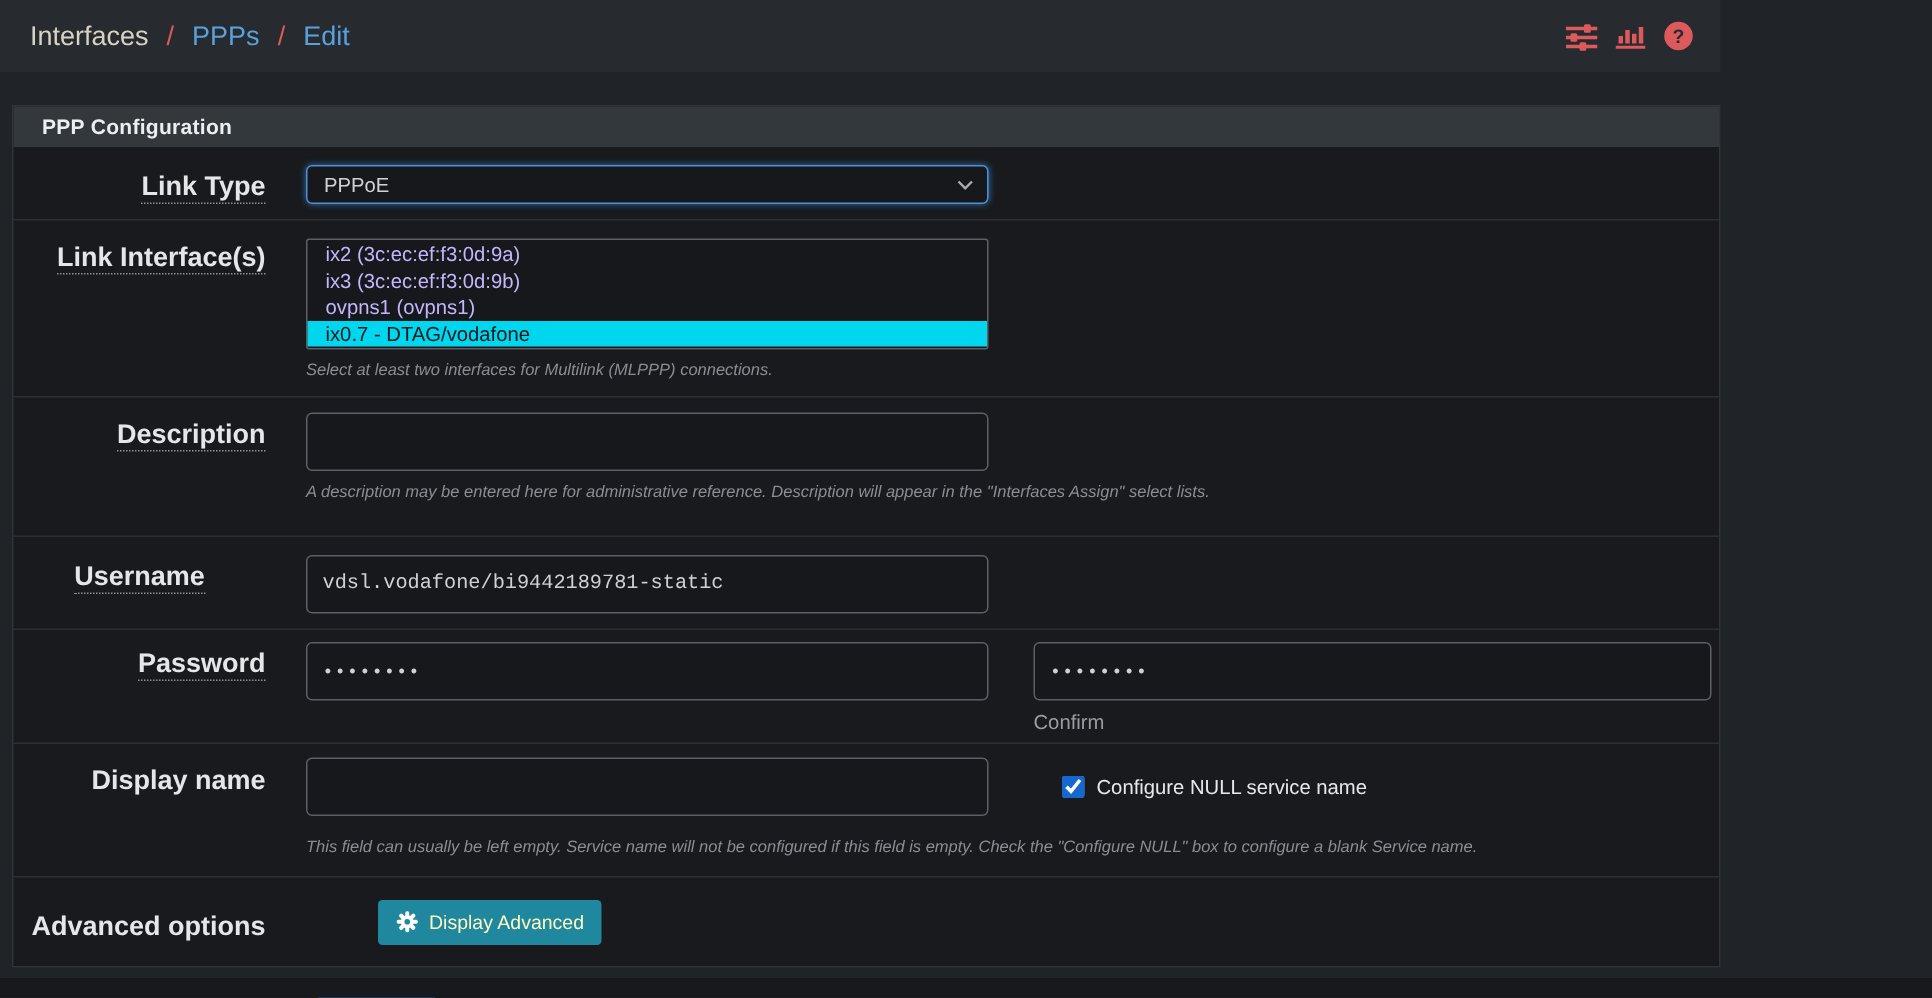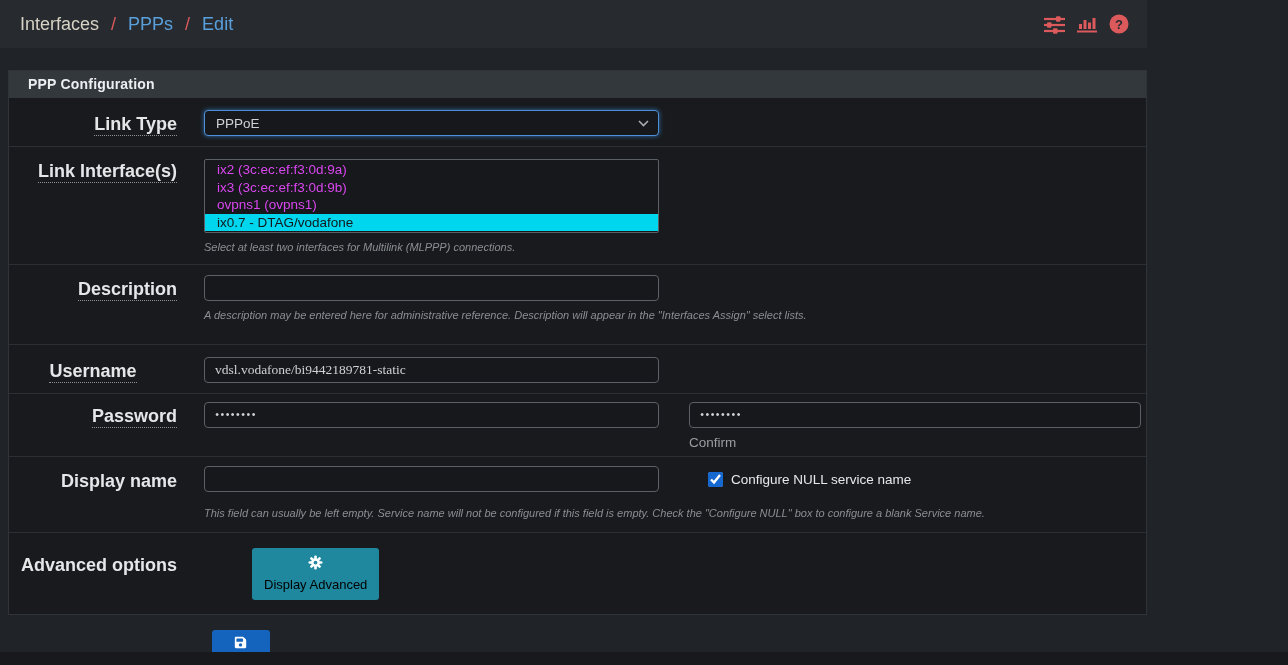--- a/index.html
+++ b/index.html
@@ -62,45 +62,45 @@
     display:flex; align-items:center; justify-content:space-between;
     padding:0 9px 0 11px; cursor:pointer;
   }
   .select-box .val { color:#cfd2d4; font-size:13.5px; }
 
   
   .listbox {
     width:455px; background:#16181b; border:1px solid #5b6066; border-radius:2px;
     padding:1px 0; cursor:pointer;
   }
-  .listbox .option { font-size:13.5px; color:#d946ef; line-height:17.5px; padding:0 2px 0 12px; white-space:nowrap; }
+  .listbox .option { font-size:13.5px; color:#c4b5fd; line-height:17.5px; padding:0 2px 0 12px; white-space:nowrap; }
   .listbox .option.selected { background:#00d7ef; color:#13161a; }
 
   
   .text-input {
-    width:455px; height:26px; background:#16181b; color:#cfd2d4;
+    width:455px; height:39px; background:#16181b; color:#cfd2d4;
     border:1px solid #5b6066; border-radius:4px; padding:0 10px;
-    font-family:Liberation Serif, serif; font-size:13.5px; outline:none;
+    font-family:Liberation Mono, monospace; font-size:13.5px; outline:none;
   }
   .text-input.pw { letter-spacing:1px; font-size:12px; }
 
   .pw-fields { display:flex; gap:30px; }
   .pw-confirm-input { width:452px; }
   .confirm-label { margin-top:7px; font-size:13.5px; color:#9a9da1; }
 
   .service-line { display:flex; align-items:center;gap:18px; }
   .checkbox-wrap { margin-left:31px; display:flex; align-items:center; gap:8px; cursor:pointer; }
   .checkbox-wrap input[type=checkbox] { width:15px; height:15px; accent-color:#1668d1; margin:0; cursor:pointer; }
   .checkbox-wrap .cb-label { color:#e6e8ea; font-size:13.5px; }
   .row-service .help { margin-top:13px; }
 
   
-  .btn { border:none; border-radius:3px; color:#000000; cursor:pointer;
+  .btn { border:none; border-radius:3px; color:#fef9c3; cursor:pointer;
     display:inline-flex; align-items:center; gap:7px;
-    font-family:"Liberation Sans", sans-serif;flex-direction:column; }
+    font-family:"Liberation Sans", sans-serif; }
   .btn-advanced { background:#1f879e; font-size:13px; padding:7px 12px 8px; margin-left:4px; }
   .btn-save { background:#1464be; font-size:14px; padding:6px 13px 7px; margin:15px 0 0 212px; }
 
   .footer-bar { position:absolute; left:0; bottom:0; width:1288px; height:13px; background:#17191c; }
 </style>
 </head>
 <body>
 
 
 

